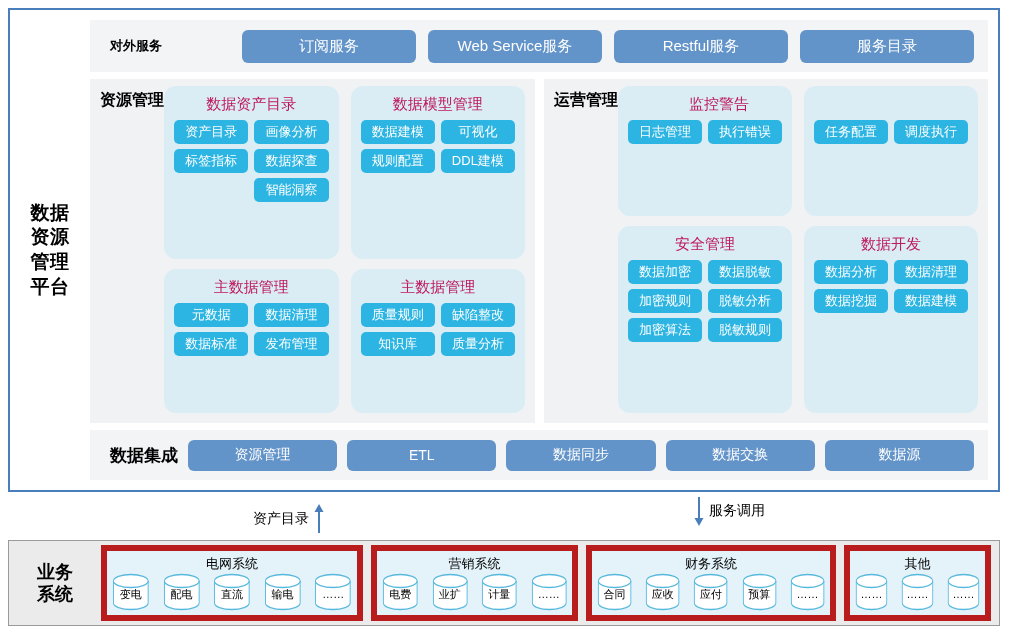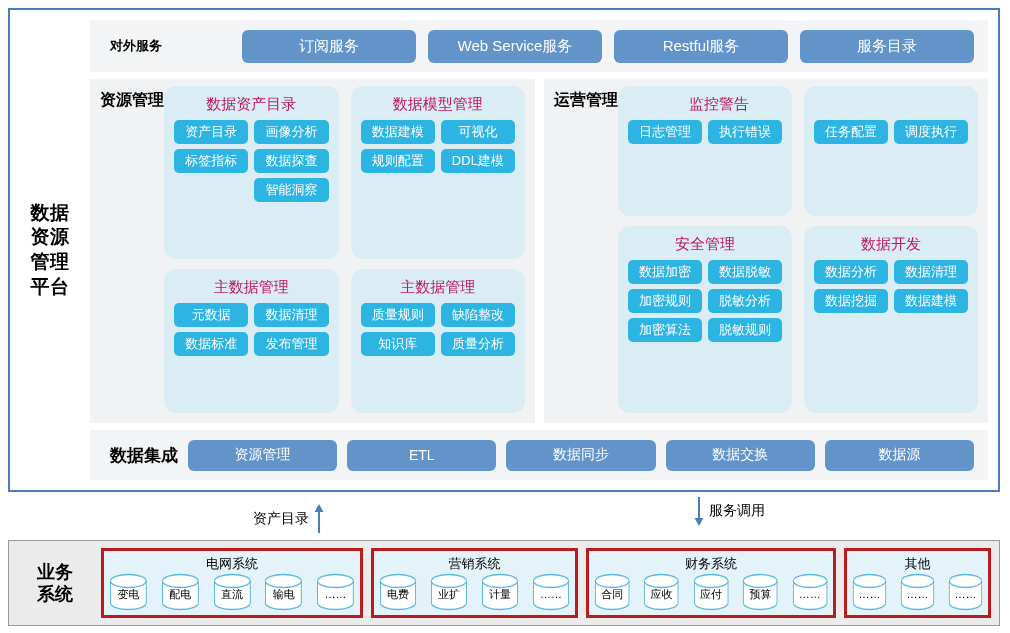--- a/index.html
+++ b/index.html
@@ -192,21 +192,21 @@
     width:76px;flex:none;
     display:flex;align-items:center;justify-content:center;
   }
   .biz-label-text{
     font-size:18px;font-weight:bold;color:#000;
     line-height:1.25;text-align:center;
     width:2.2em;word-break:break-all;
   }
   .biz-group{
     background:#e4f3fa;
-    border:3px solid #b91c1c;
+    border:6px solid #b91c1c;
     box-sizing:border-box;
     display:flex;flex-direction:column;
     padding:3px 5px 4px 5px;
     min-width:0;
   }
   .biz-group.g1{flex:0 0 262px;}
   .biz-group.g2{flex:0 0 207px;}
   .biz-group.g3{flex:0 0 250px;}
   .biz-group.g4{flex:1;}
   .biz-group-title{

